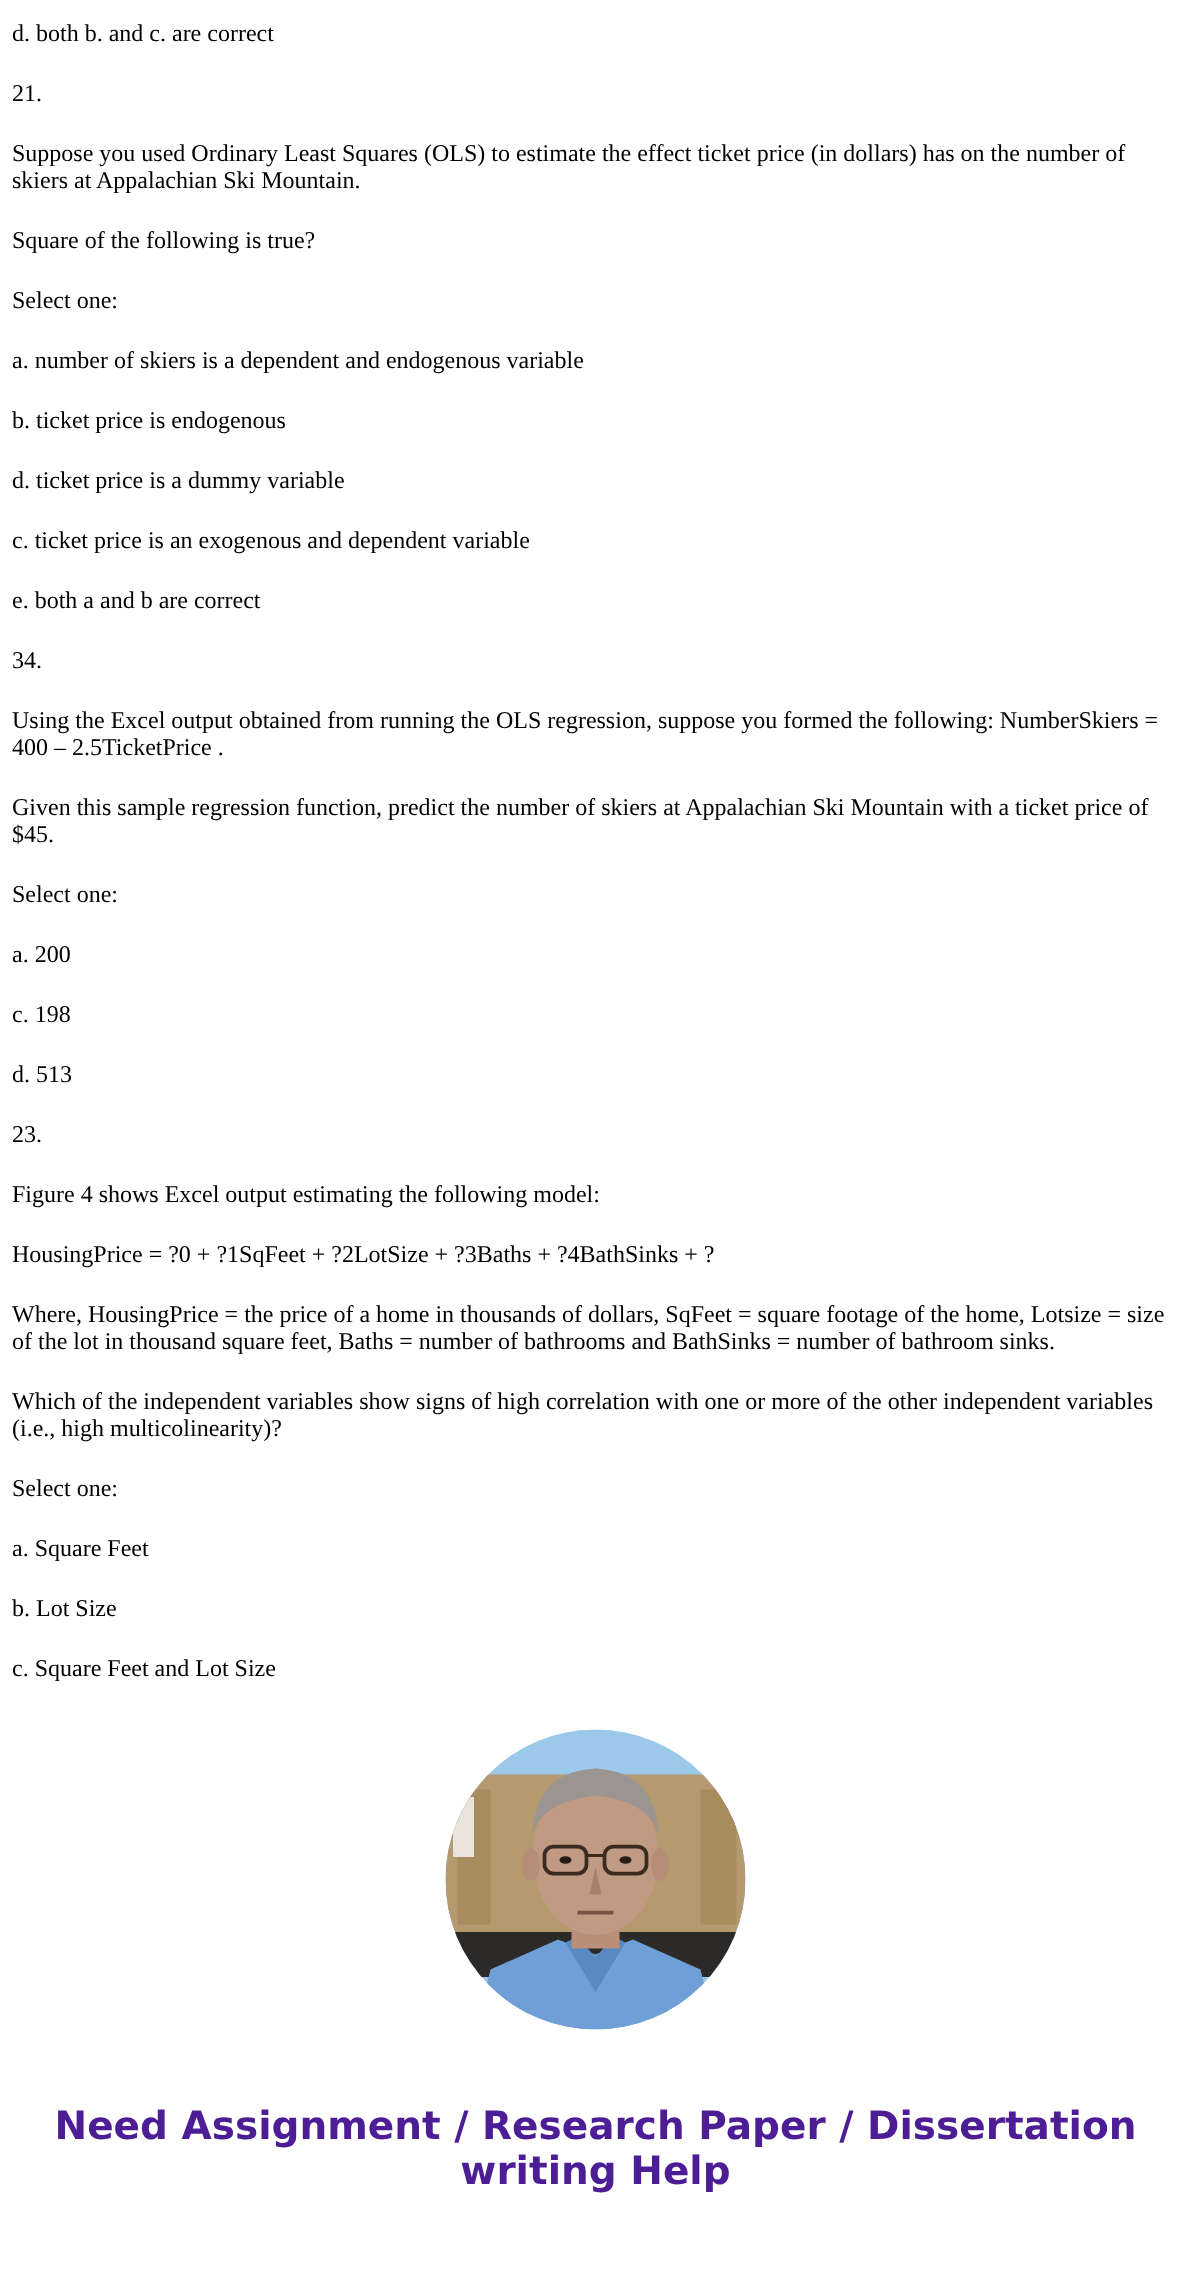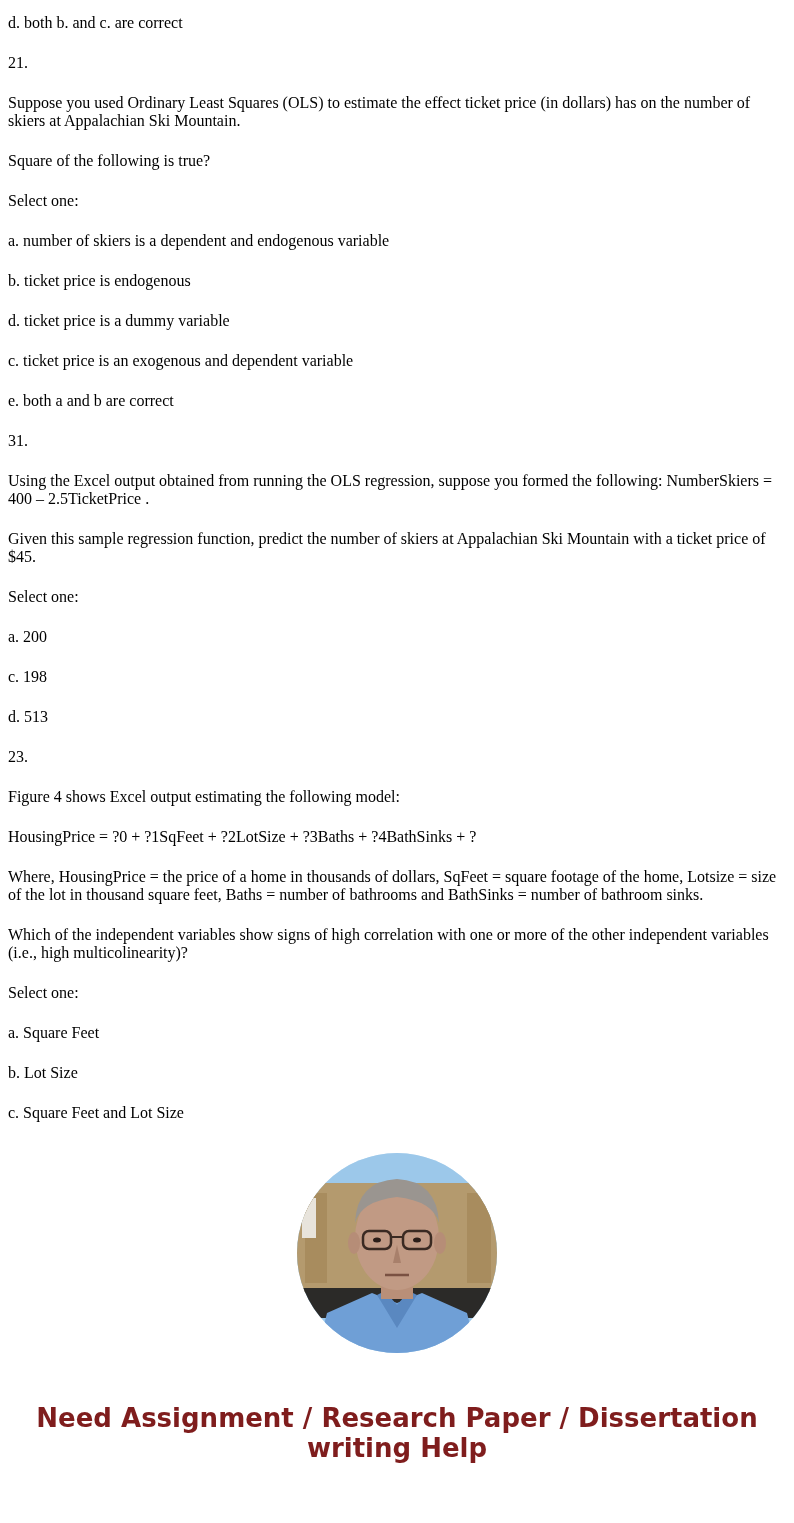--- a/index.html
+++ b/index.html
@@ -51,41 +51,41 @@
     .promo-text {
       position: absolute;
       left: 0;
       top: 273px;
       width: 794px;
       text-align: center;
       font-family: "DejaVu Sans", sans-serif;
       font-weight: bold;
       font-size: 26px;
       line-height: 30px;
-      color: #7f1d1d;
+      color: #4c1d95;
     }
     .promo-text div {
       margin: 0;
     }
   </style>
 </head>
 <body>
 
 <div class="content">
   <p>d. both b. and c. are correct</p>
   <p>21.</p>
   <p>Suppose you used Ordinary Least Squares (OLS) to estimate the effect ticket price (in dollars) has on the number of skiers at Appalachian Ski Mountain.</p>
   <p>Square of the following is true?</p>
   <p>Select one:</p>
   <p>a. number of skiers is a dependent and endogenous variable</p>
   <p>b. ticket price is endogenous</p>
   <p>d. ticket price is a dummy variable</p>
   <p>c. ticket price is an exogenous and dependent variable</p>
   <p>e. both a and b are correct</p>
-  <p>31.</p>
+  <p>34.</p>
   <p>Using the Excel output obtained from running the OLS regression, suppose you formed the following: NumberSkiers = 400 – 2.5TicketPrice .</p>
   <p>Given this sample regression function, predict the number of skiers at Appalachian Ski Mountain with a ticket price of $45.</p>
   <p>Select one:</p>
   <p>a. 200</p>
   <p>c. 198</p>
   <p>d. 513</p>
   <p>23.</p>
   <p>Figure 4 shows Excel output estimating the following model:</p>
   <p>HousingPrice = ?0 + ?1SqFeet + ?2LotSize + ?3Baths + ?4BathSinks + ?</p>
   <p>Where, HousingPrice = the price of a home in thousands of dollars, SqFeet = square footage of the home, Lotsize = size of the lot in thousand square feet, Baths = number of bathrooms and BathSinks = number of bathroom sinks.</p>

